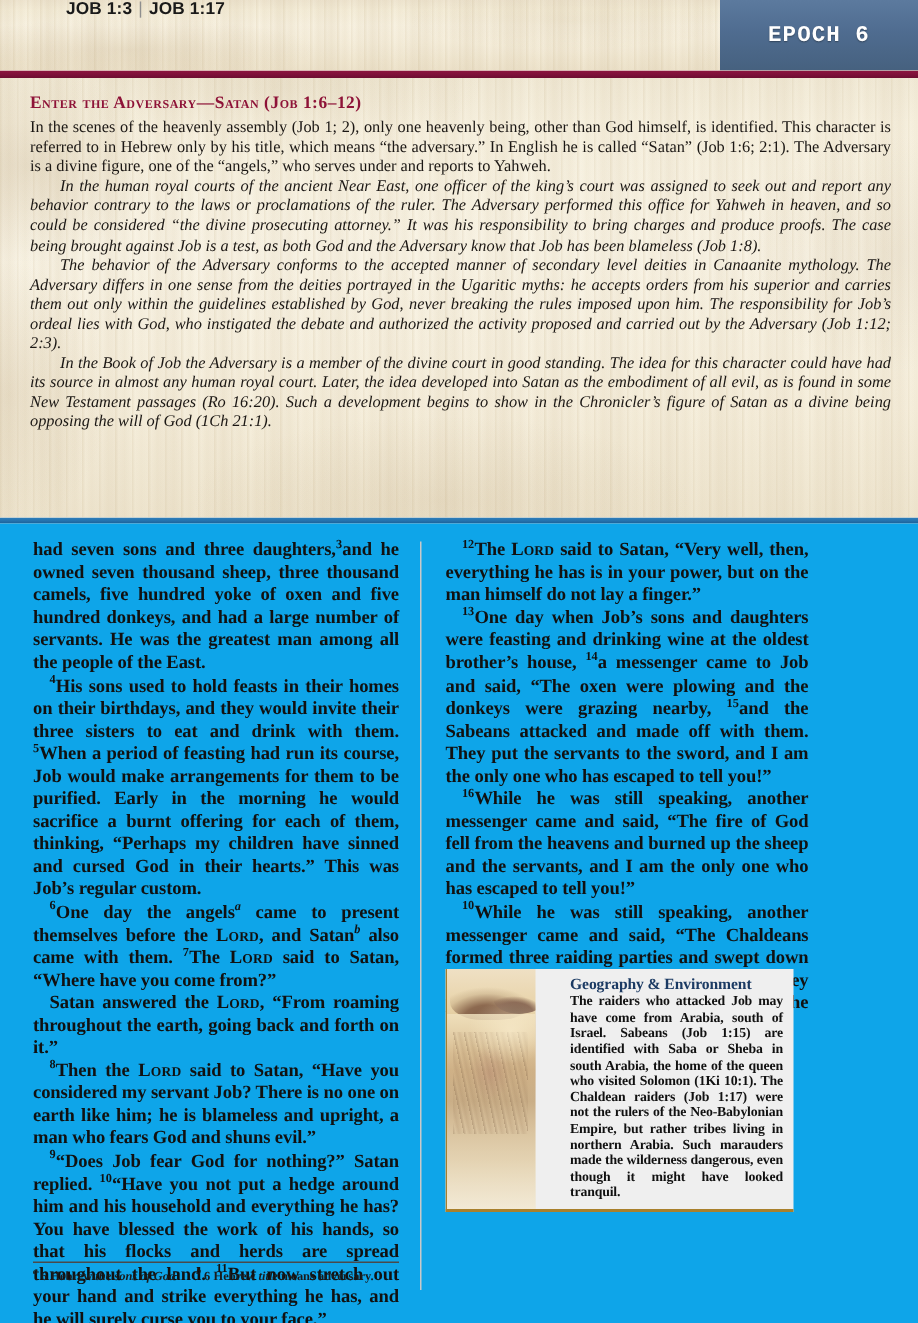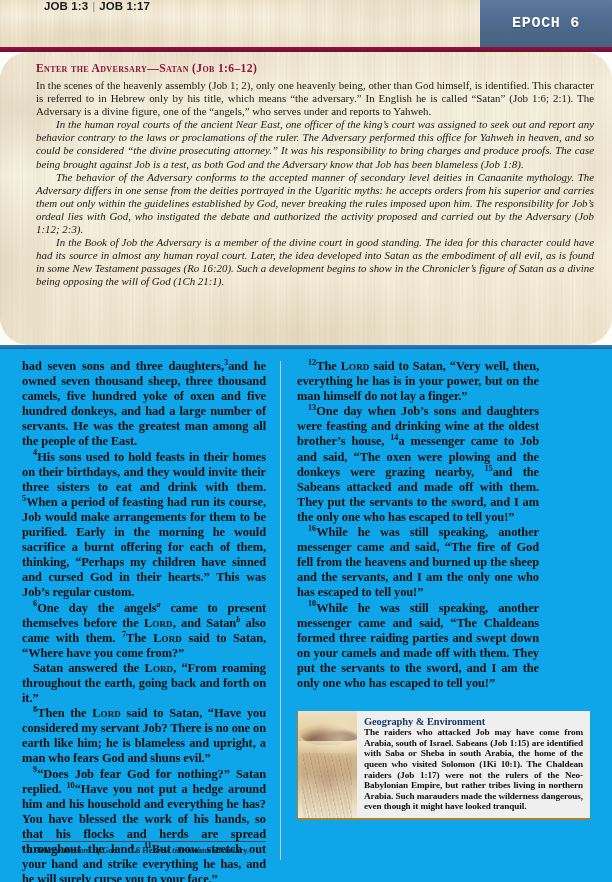--- a/index.html
+++ b/index.html
@@ -100,27 +100,26 @@
   }
 
   .header-rule {
     height: 5px;
     background: linear-gradient(to bottom, #8c1540 0%, #7e1039 55%, #6d0d31 100%);
   }
 
   
   .article {
     position: relative;
-    padding: 10px 18px 12px 36px;
+    padding: 10px 18px 12px 20px;
     height: 293px;
     background:
       linear-gradient(to bottom,
         #f2ebd8 0%, #f7f1e0 10%, #f9f4e6 40%, #f6efdd 75%, #efe6d0 100%);
     overflow: hidden;
-    border-radius: 28px;
   }
   .article .fibers {
     position: absolute; inset: 0;
     background:
       repeating-linear-gradient(90deg,
         rgba(186,163,118,0.15) 0px,
         rgba(186,163,118,0.00) 2px,
         rgba(205,185,145,0.09) 6px,
         rgba(180,155,110,0.00) 11px),
       repeating-linear-gradient(90deg,
@@ -248,26 +247,27 @@
     font-style: italic;
     line-height: 0;
   }
   .footnote-text i { font-style: italic; }
   .footnote-text .gap { display: inline-block; width: 14px; }
 
   
   .geo-box {
     position: absolute;
     left: 16px;
-    bottom: 62px;
-    width: 293px;
+    bottom: 74px;
+    width: 232px;
     background: #efefef;
     border-bottom: 2.5px solid #a9802c;
     display: flex;
     overflow: hidden;
+    gap: 16px;
   }
   .geo-image {
     position: relative;
     width: 60px;
     flex: 0 0 60px;
     border-left: 1.5px solid #a9802c;
     background:
       linear-gradient(to bottom,
         #efe0c4 0%,
         #e8d3a8 16%,

